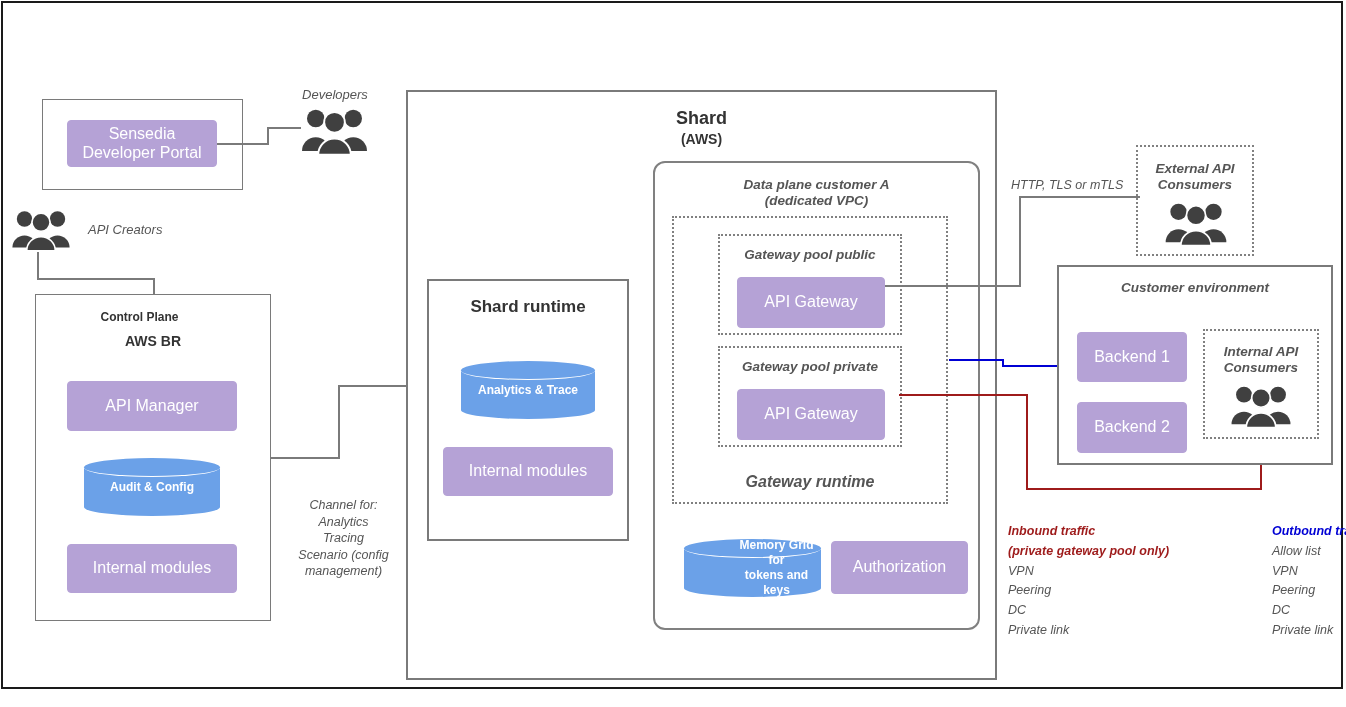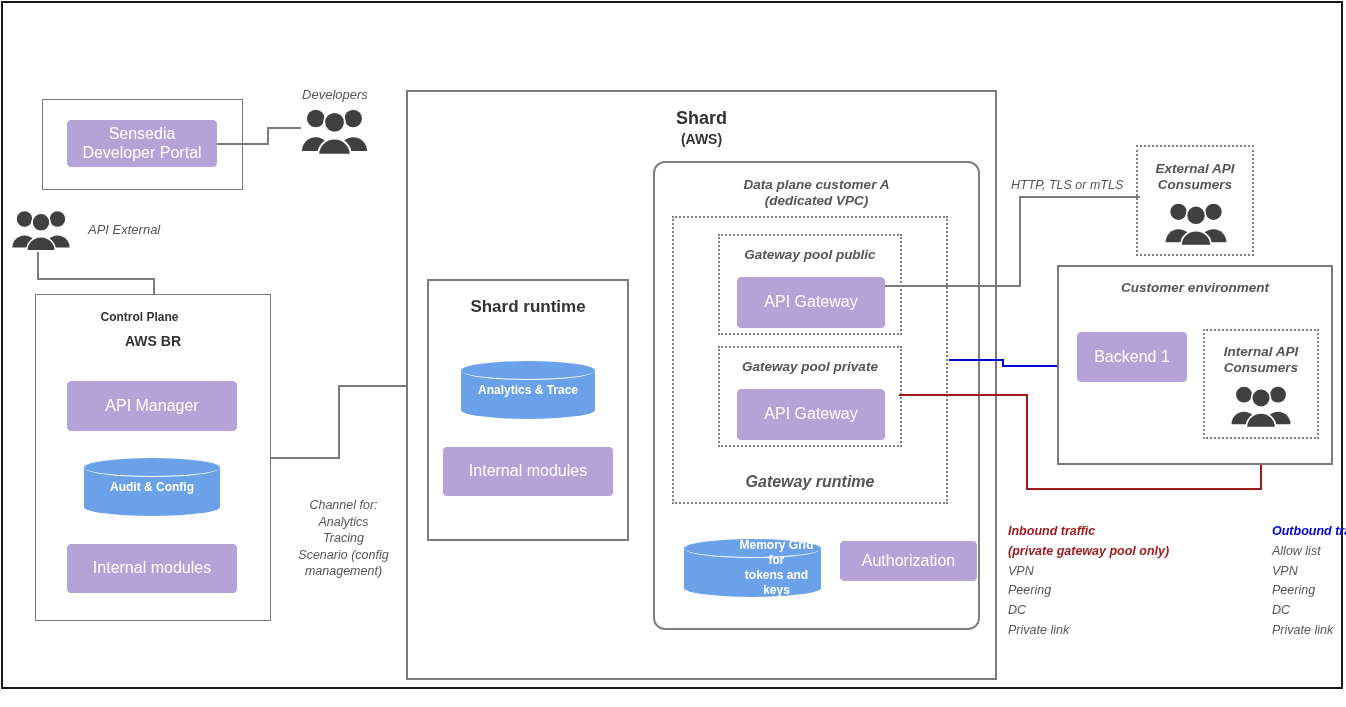--- a/index.html
+++ b/index.html
@@ -85,21 +85,21 @@
   </svg>
   <div class="abs plain-italic" style="left:292px;top:87px;width:86px;font-size:13px;text-align:center;">Developers</div>
 
   <div class="ln" style="left:217px;top:143px;width:52px;height:2px;"></div>
   <div class="ln" style="left:267px;top:127px;width:2px;height:18px;"></div>
   <div class="ln" style="left:267px;top:127px;width:34px;height:2px;"></div>
 
   <svg class="people" style="left:8px;top:208px;width:66px;height:44px;" viewBox="0 0 120 80">
     <use href="#people-group-icon"></use>
   </svg>
-  <div class="abs plain-italic" style="left:88px;top:222px;font-size:13px;">API External</div>
+  <div class="abs plain-italic" style="left:88px;top:222px;font-size:13px;">API Creators</div>
 
   <div class="ln" style="left:37px;top:252px;width:2px;height:28px;"></div>
   <div class="ln" style="left:37px;top:278px;width:118px;height:2px;"></div>
   <div class="ln" style="left:153px;top:278px;width:2px;height:18px;"></div>
 
   <div class="abs box-thin" style="left:35px;top:294px;width:236px;height:327px;"></div>
   <div class="abs title-bold" style="left:35px;top:310px;width:193px;font-size:12px;margin-left:8px;">Control Plane</div>
   <div class="abs title-bold" style="left:35px;top:333px;width:236px;font-size:14px;">AWS BR</div>
 
   <div class="abs purple" style="left:67px;top:381px;width:170px;height:50px;">API Manager</div>
@@ -155,21 +155,21 @@
   <div class="abs purple" style="left:737px;top:389px;width:148px;height:51px;">API Gateway</div>
 
   <div class="cyl" style="left:684px;top:539px;width:137px;height:58px;">
     <div class="bot"></div>
     <div class="body"></div>
     <div class="top"></div>
     <div class="lbl" style="white-space:pre-line;padding-left:48px;">Memory Grid for
 tokens and keys</div>
   </div>
 
-  <div class="abs purple" style="left:831px;top:541px;width:137px;height:40px;margin-left:9px;">Authorization</div>
+  <div class="abs purple" style="left:831px;top:541px;width:137px;height:53px;">Authorization</div>
 
   <div class="ln" style="left:885px;top:285px;width:136px;height:2px;"></div>
   <div class="ln" style="left:1019px;top:196px;width:2px;height:91px;"></div>
   <div class="ln" style="left:1019px;top:196px;width:121px;height:2px;"></div>
   <div class="abs plain-italic" style="left:1011px;top:178px;font-size:12.5px;">HTTP, TLS or mTLS</div>
 
   <div class="ln blue" style="left:949px;top:359px;width:55px;height:2px;"></div>
   <div class="ln blue" style="left:1002px;top:359px;width:2px;height:8px;"></div>
   <div class="ln blue" style="left:1002px;top:365px;width:56px;height:2px;"></div>
 
@@ -182,20 +182,21 @@
   <div class="abs title-italic" style="left:1136px;top:161px;width:118px;font-size:13.5px;">External API</div>
   <div class="abs title-italic" style="left:1136px;top:177px;width:118px;font-size:13.5px;">Consumers</div>
   <svg class="people" style="left:1161px;top:200px;width:70px;height:47px;" viewBox="0 0 120 80">
     <use href="#people-group-icon"></use>
   </svg>
 
   <div class="abs box" style="left:1057px;top:265px;width:276px;height:200px;"></div>
   <div class="abs title-italic" style="left:1057px;top:280px;width:276px;font-size:13.5px;">Customer environment</div>
 
   <div class="abs purple" style="left:1077px;top:332px;width:110px;height:50px;">Backend 1</div>
+  <div class="abs purple" style="left:1077px;top:402px;width:110px;height:51px;">Backend 2</div>
 
   <div class="abs dotted" style="left:1203px;top:329px;width:116px;height:110px;"></div>
   <div class="abs title-italic" style="left:1203px;top:344px;width:116px;font-size:13.5px;">Internal API</div>
   <div class="abs title-italic" style="left:1203px;top:360px;width:116px;font-size:13.5px;">Consumers</div>
   <svg class="people" style="left:1227px;top:383px;width:68px;height:46px;" viewBox="0 0 120 80">
     <use href="#people-group-icon"></use>
   </svg>
 
   <div class="legend" style="left:1008px;top:522px;width:200px;">
     <div class="hd in">Inbound traffic</div>

